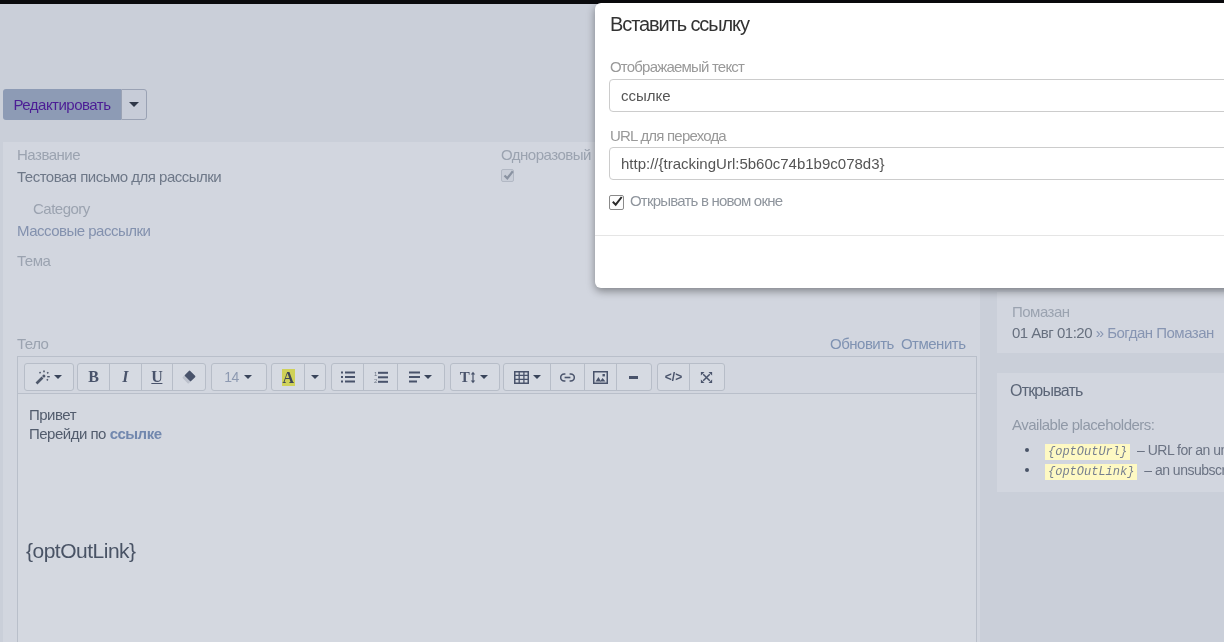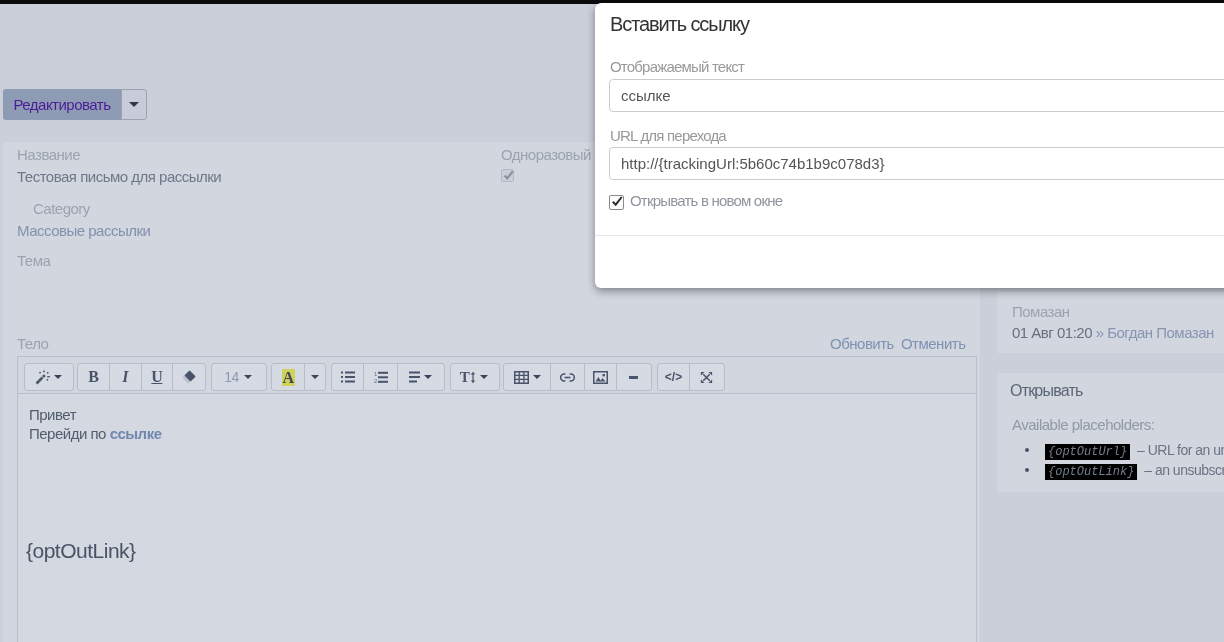--- a/index.html
+++ b/index.html
@@ -34,21 +34,21 @@
   .tbc{position:relative;height:26px;display:flex;align-items:center;justify-content:center;
        border-right:1px solid #b7bdc8;color:#4e586b;}
   .tbc:last-child{border-right:none;}
   .serifb{font-family:"Liberation Serif",serif;font-weight:bold;font-size:16px;color:#49536b;}
   .car{width:0;height:0;border-left:4px solid transparent;border-right:4px solid transparent;
        border-top:4px solid #39445a;display:inline-block;}
   
   .sidepanel{background:#d2d6df;}
   
   .codechip{font-family:"Liberation Mono",monospace;font-style:italic;font-size:12px;
-            background:#000000;color:#757e8f;padding:1px 3px;letter-spacing:0;}
+            background:#fef9c3;color:#757e8f;padding:1px 3px;letter-spacing:0;}
   
   #modal{left:595px;top:3px;width:700px;height:285px;background:#ffffff;border-radius:6px;
          box-shadow:0 3px 9px rgba(0,0,0,0.4);}
   #modal .mlbl{position:absolute;font-size:15px;line-height:15px;color:#999;white-space:nowrap;letter-spacing:-0.8px;}
   .minput{position:absolute;left:14px;width:690px;height:31px;background:#fff;border:1px solid #ccc;
           border-radius:4px;font-size:15px;line-height:31px;color:#555;padding-left:11px;white-space:nowrap;letter-spacing:0;}
   #mcheck{position:absolute;left:14px;top:192px;width:13px;height:13px;background:#fdfdfd;
           border:1px solid #8a8a8a;border-radius:2px;}
 </style>
 </head>

